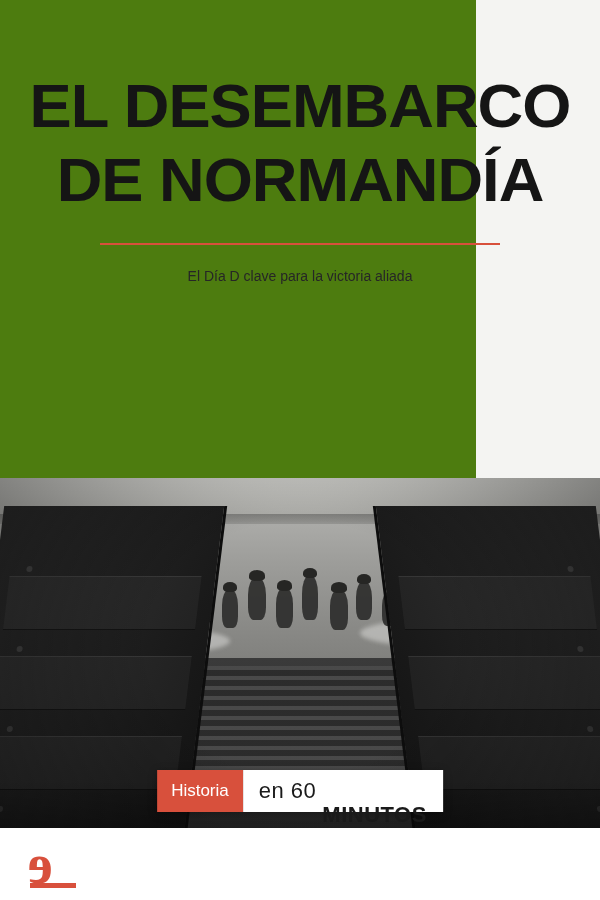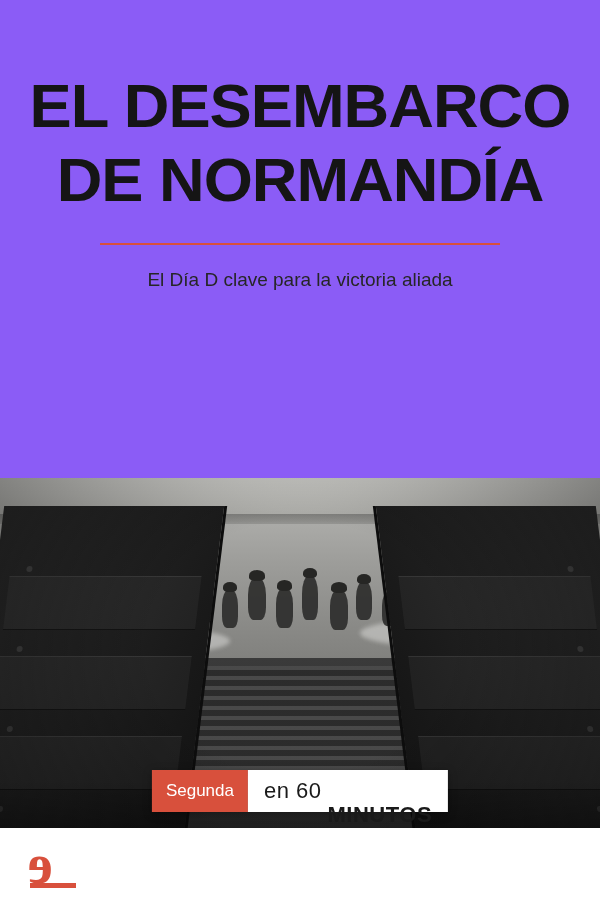--- a/index.html
+++ b/index.html
@@ -15,23 +15,23 @@
     width: 600px;
     height: 900px;
     background: #f4f4f2;
     overflow: hidden;
   }
 
   
   .top-area {
     position: absolute;
     left: 0; top: 0;
-    width: 600px;
+    width: 476px;
     height: 500px;
-    background: #8b5cf6;
+    background: #4d7c0f;
   }
 
   .title-block {
     position: absolute;
     left: 0;
     top: 74px;
     width: 600px;
     text-align: center;
   }
   .title-line {
@@ -53,21 +53,21 @@
 
   .rule {
     width: 400px;
     height: 2px;
     background: #d8503c;
     margin: 30px auto 0 auto;
   }
 
   .subtitle {
     margin-top: 22px;
-    font-size: 19px;
+    font-size: 14px;
     color: #262626;
     line-height: 1.35;
     text-align: center;
   }
 
   
   .photo {
     position: absolute;
     left: 0;
     top: 478px;
@@ -304,21 +304,21 @@
       <div class="ph-rivets" style="right:30px; top:140px;"></div>
       <div class="ph-rivets" style="right:30px; top:220px;"></div>
       <div class="ph-rivets" style="right:30px; top:300px;"></div>
     </div>
 
     <div class="ph-dark-bottom"></div>
     <div class="ph-vignette"></div>
   </div>
 
   <div class="badge">
-    <div class="badge-left">Segunda</div>
+    <div class="badge-left">Historia</div>
     <div class="badge-right">
       <span>en 60</span>
       <span class="b-strong">MINUTOS</span>
     </div>
   </div>
 
   <div class="pub-strip">
     <div class="pub-logo">
       <span class="glyph">e</span>
       <span class="bar"></span>

